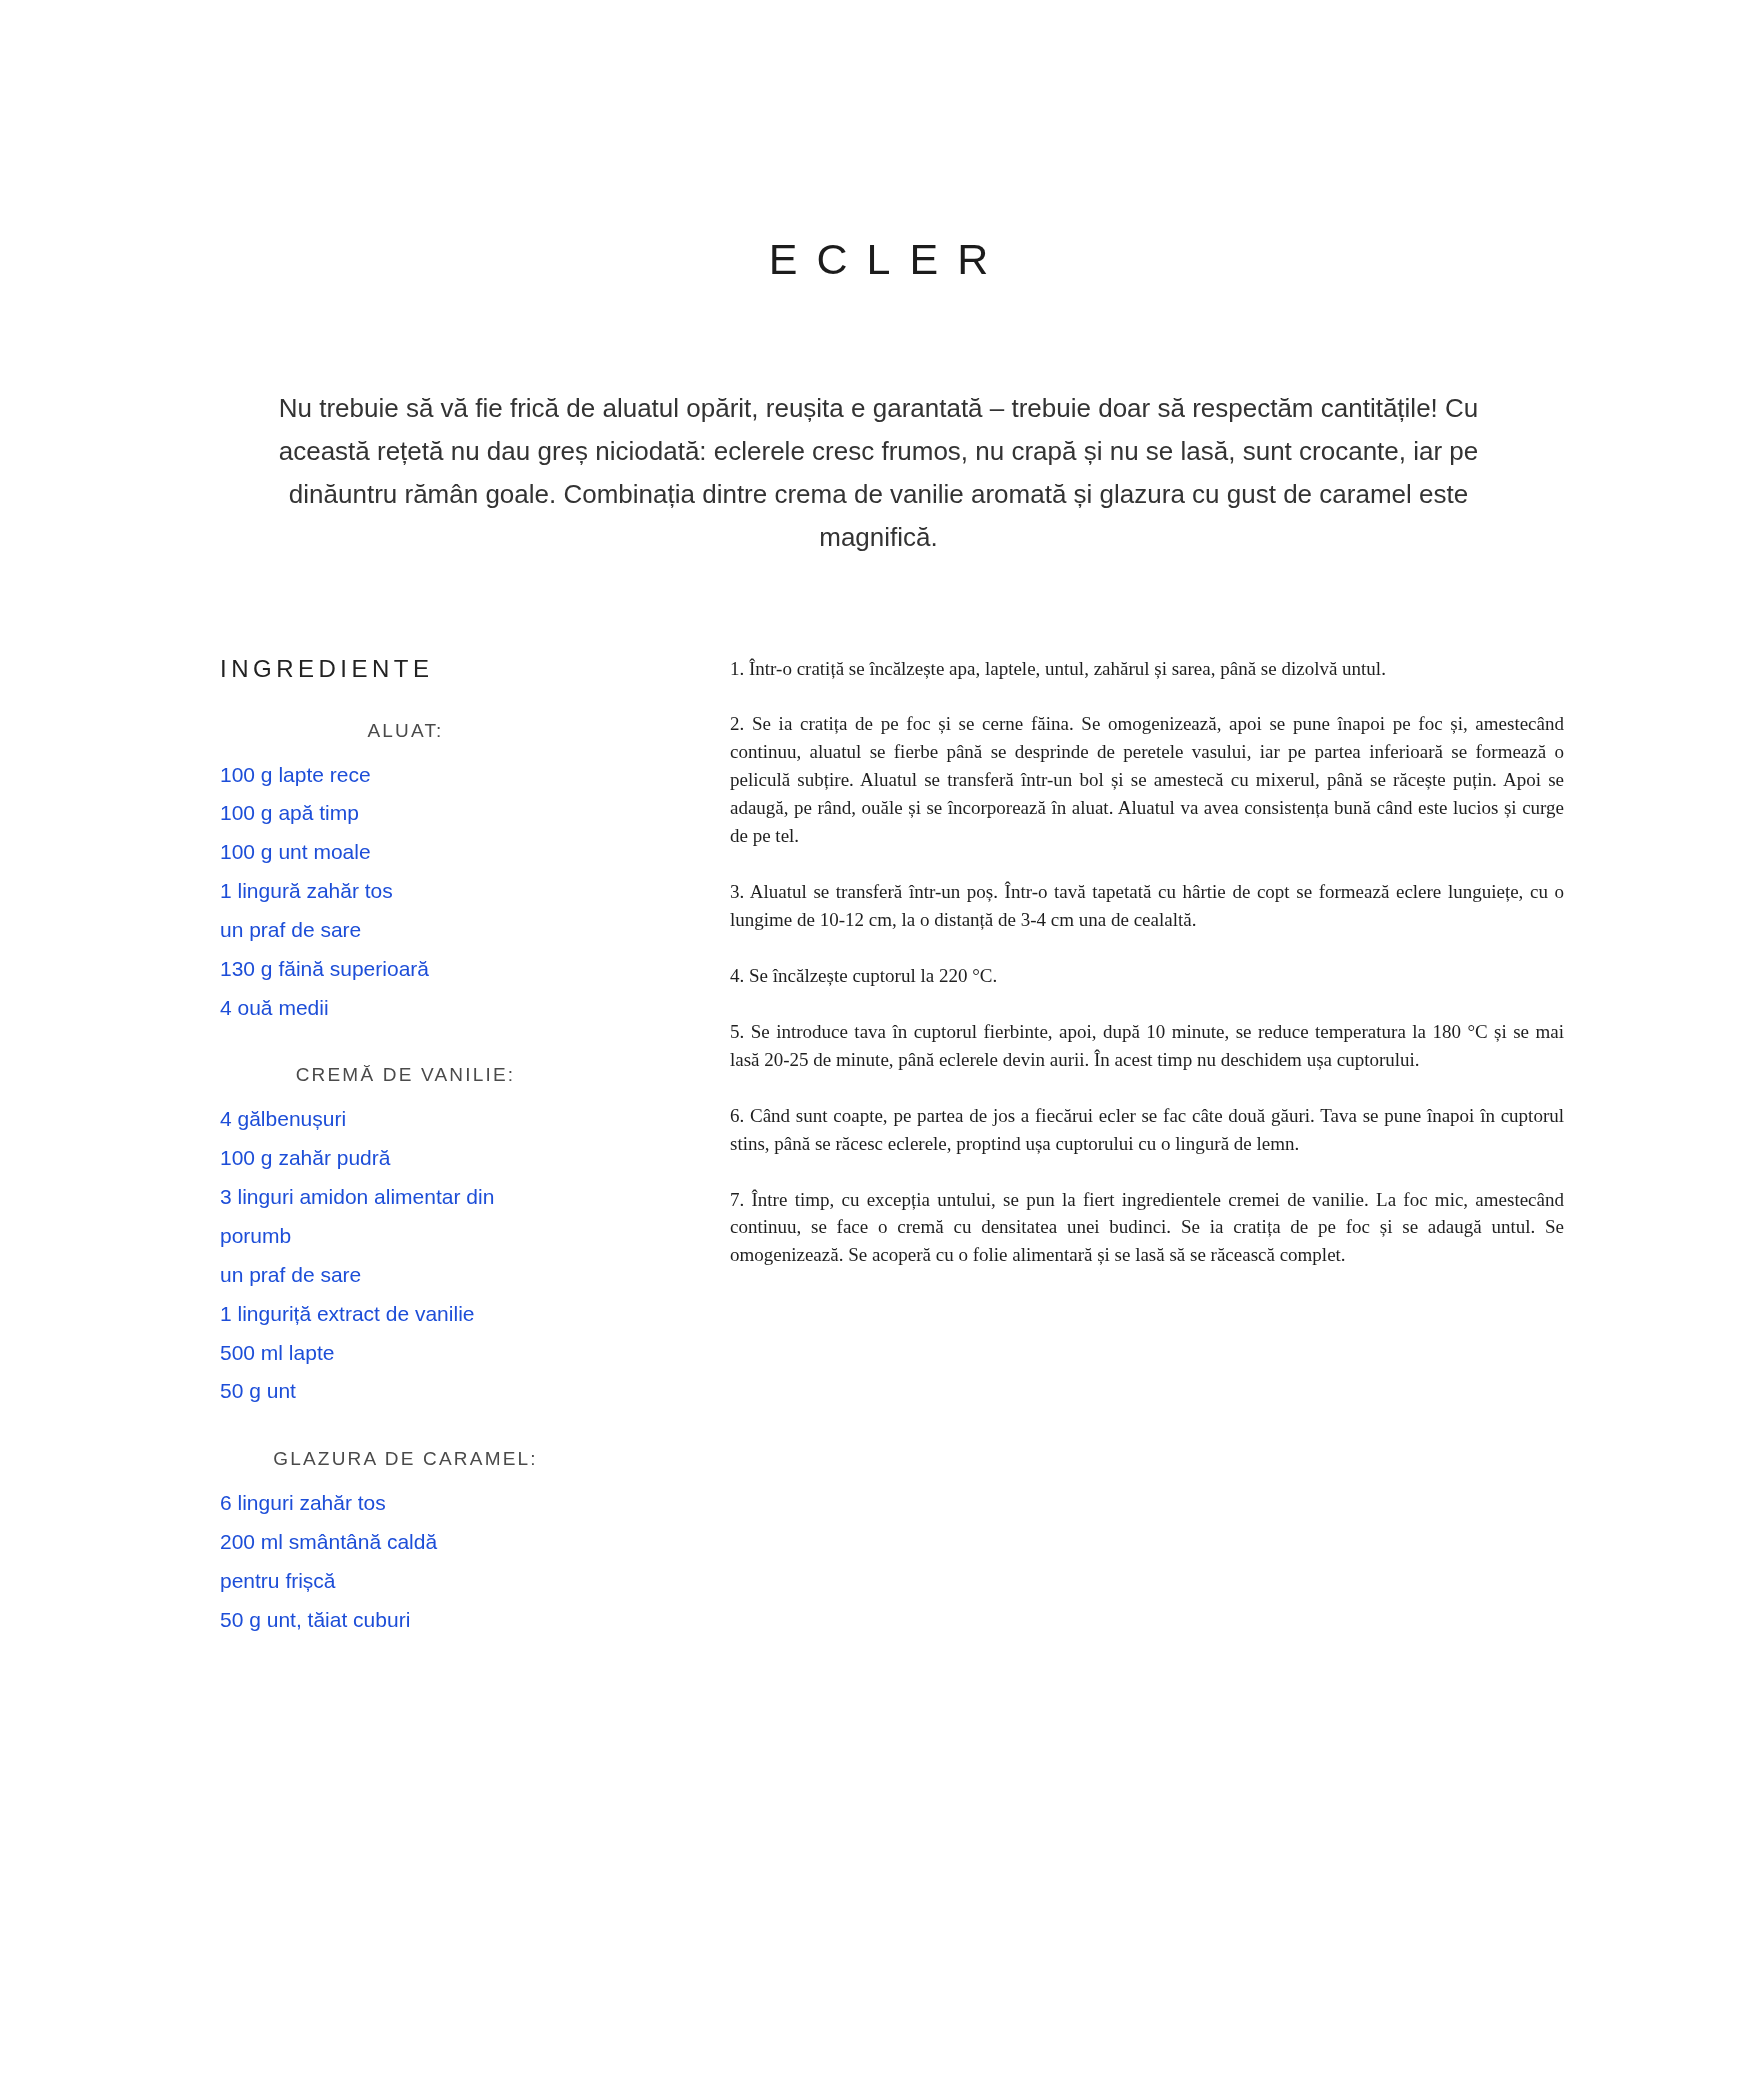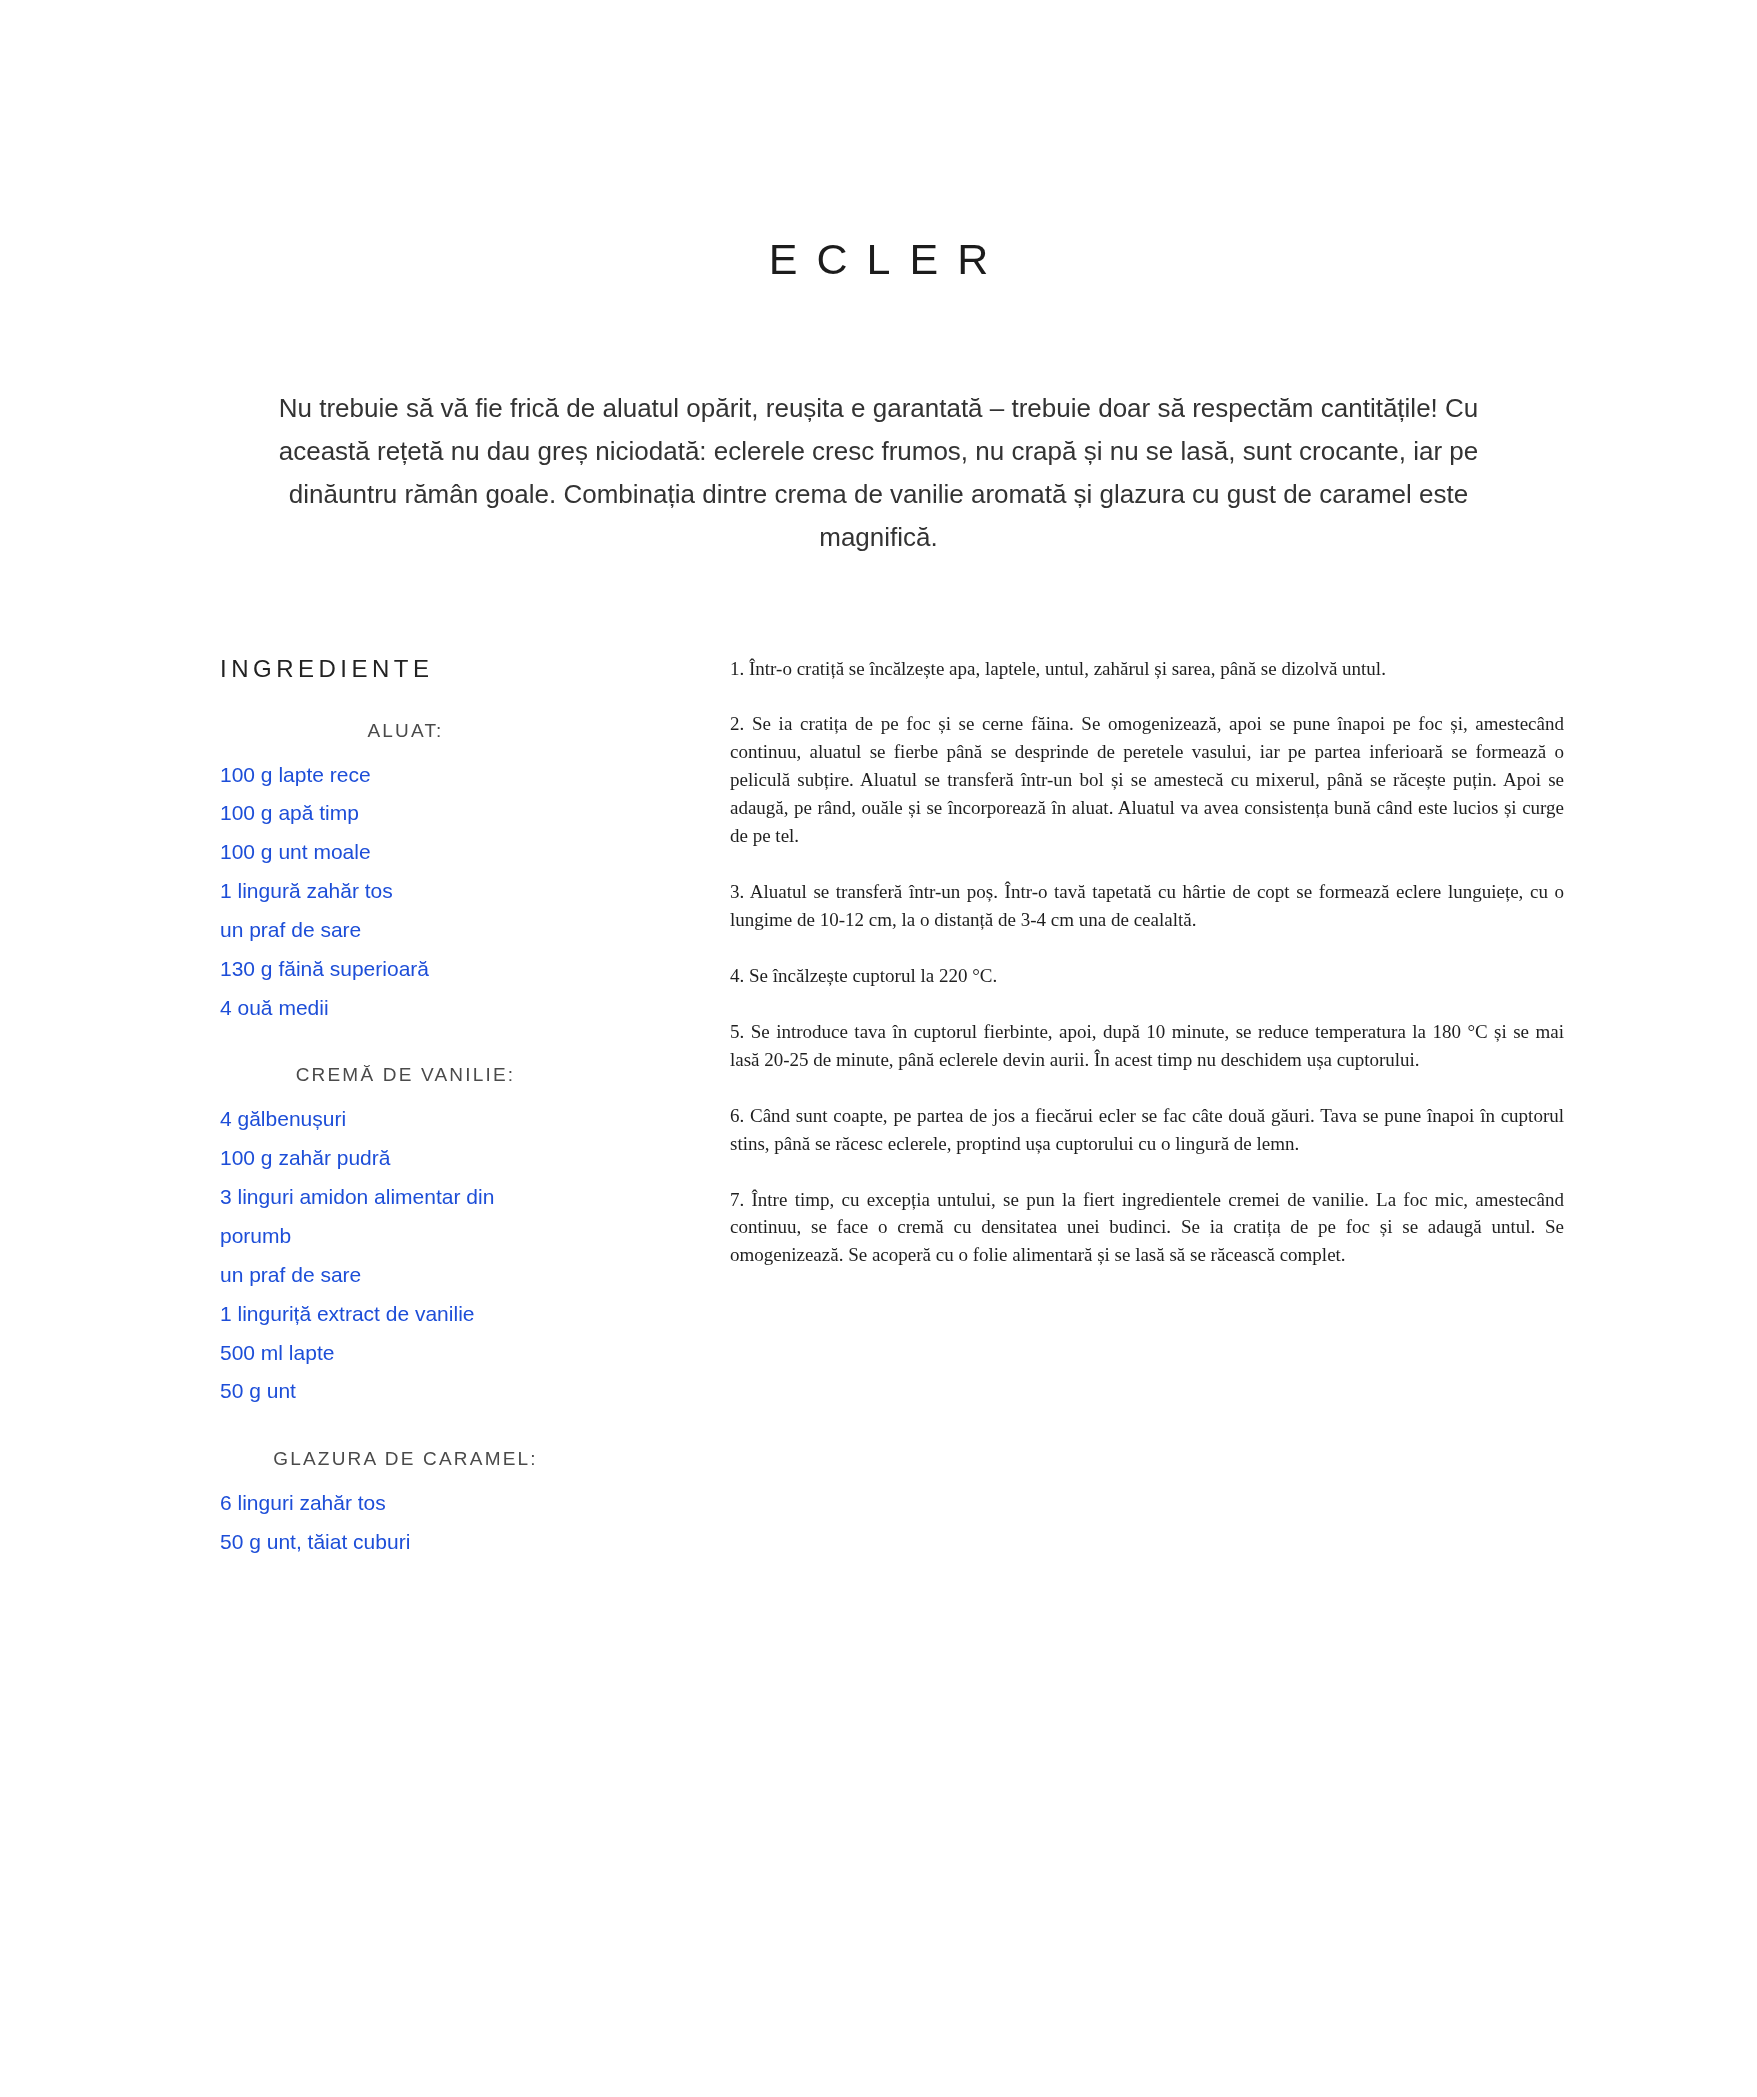--- a/index.html
+++ b/index.html
@@ -157,20 +157,22 @@
 porumb</div>
         <div class="ing-item">un praf de sare</div>
         <div class="ing-item">1 linguriță extract de vanilie</div>
         <div class="ing-item">500 ml lapte</div>
         <div class="ing-item">50 g unt</div>
       </div>
 
       <div class="ing-section">
         <div class="ing-section-title">GLAZURA DE CARAMEL:</div>
         <div class="ing-item">6 linguri zahăr tos</div>
+        <div class="ing-item">200 ml smântână caldă
+pentru frișcă</div>
         <div class="ing-item">50 g unt, tăiat cuburi</div>
       </div>
     </div>
 
     <div class="right-col">
       <p class="step">1. Într-o cratiță se încălzește apa, laptele, untul, zahărul și sarea, până se dizolvă untul.</p>
       <p class="step">2. Se ia cratița de pe foc și se cerne făina. Se omogenizează, apoi se pune înapoi pe foc și, amestecând continuu, aluatul se fierbe până se desprinde de peretele vasului, iar pe partea inferioară se formează o peliculă subțire. Aluatul se transferă într-un bol și se amestecă cu mixerul, până se răcește puțin. Apoi se adaugă, pe rând, ouăle și se încorporează în aluat. Aluatul va avea consistența bună când este lucios și curge de pe tel.</p>
       <p class="step">3. Aluatul se transferă într-un poș. Într-o tavă tapetată cu hârtie de copt se formează eclere lunguiețe, cu o lungime de 10-12 cm, la o distanță de 3-4 cm una de cealaltă.</p>
       <p class="step">4. Se încălzește cuptorul la 220 °C.</p>
       <p class="step">5. Se introduce tava în cuptorul fierbinte, apoi, după 10 minute, se reduce temperatura la 180 °C și se mai lasă 20-25 de minute, până eclerele devin aurii. În acest timp nu deschidem ușa cuptorului.</p>

